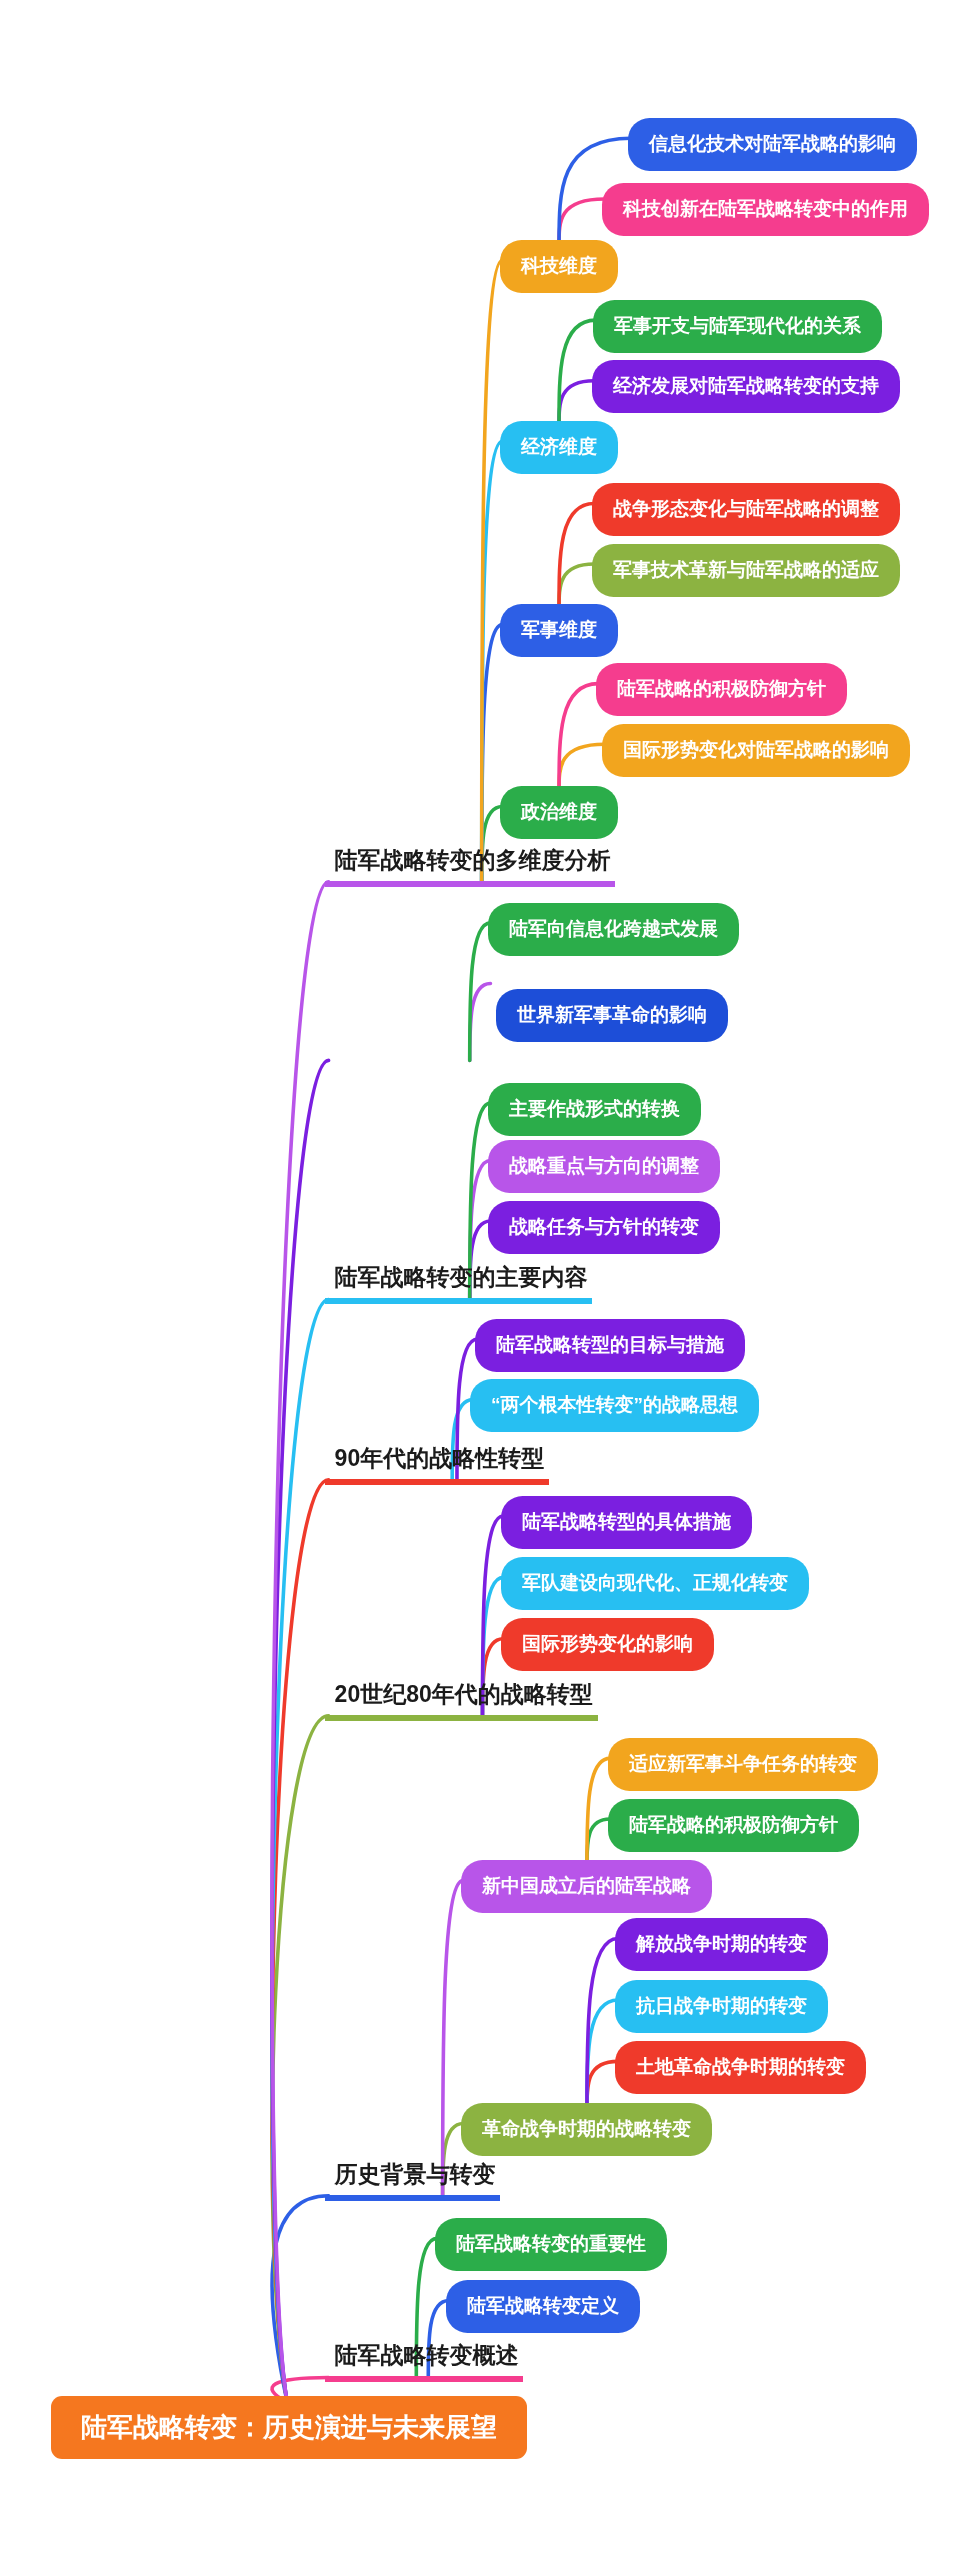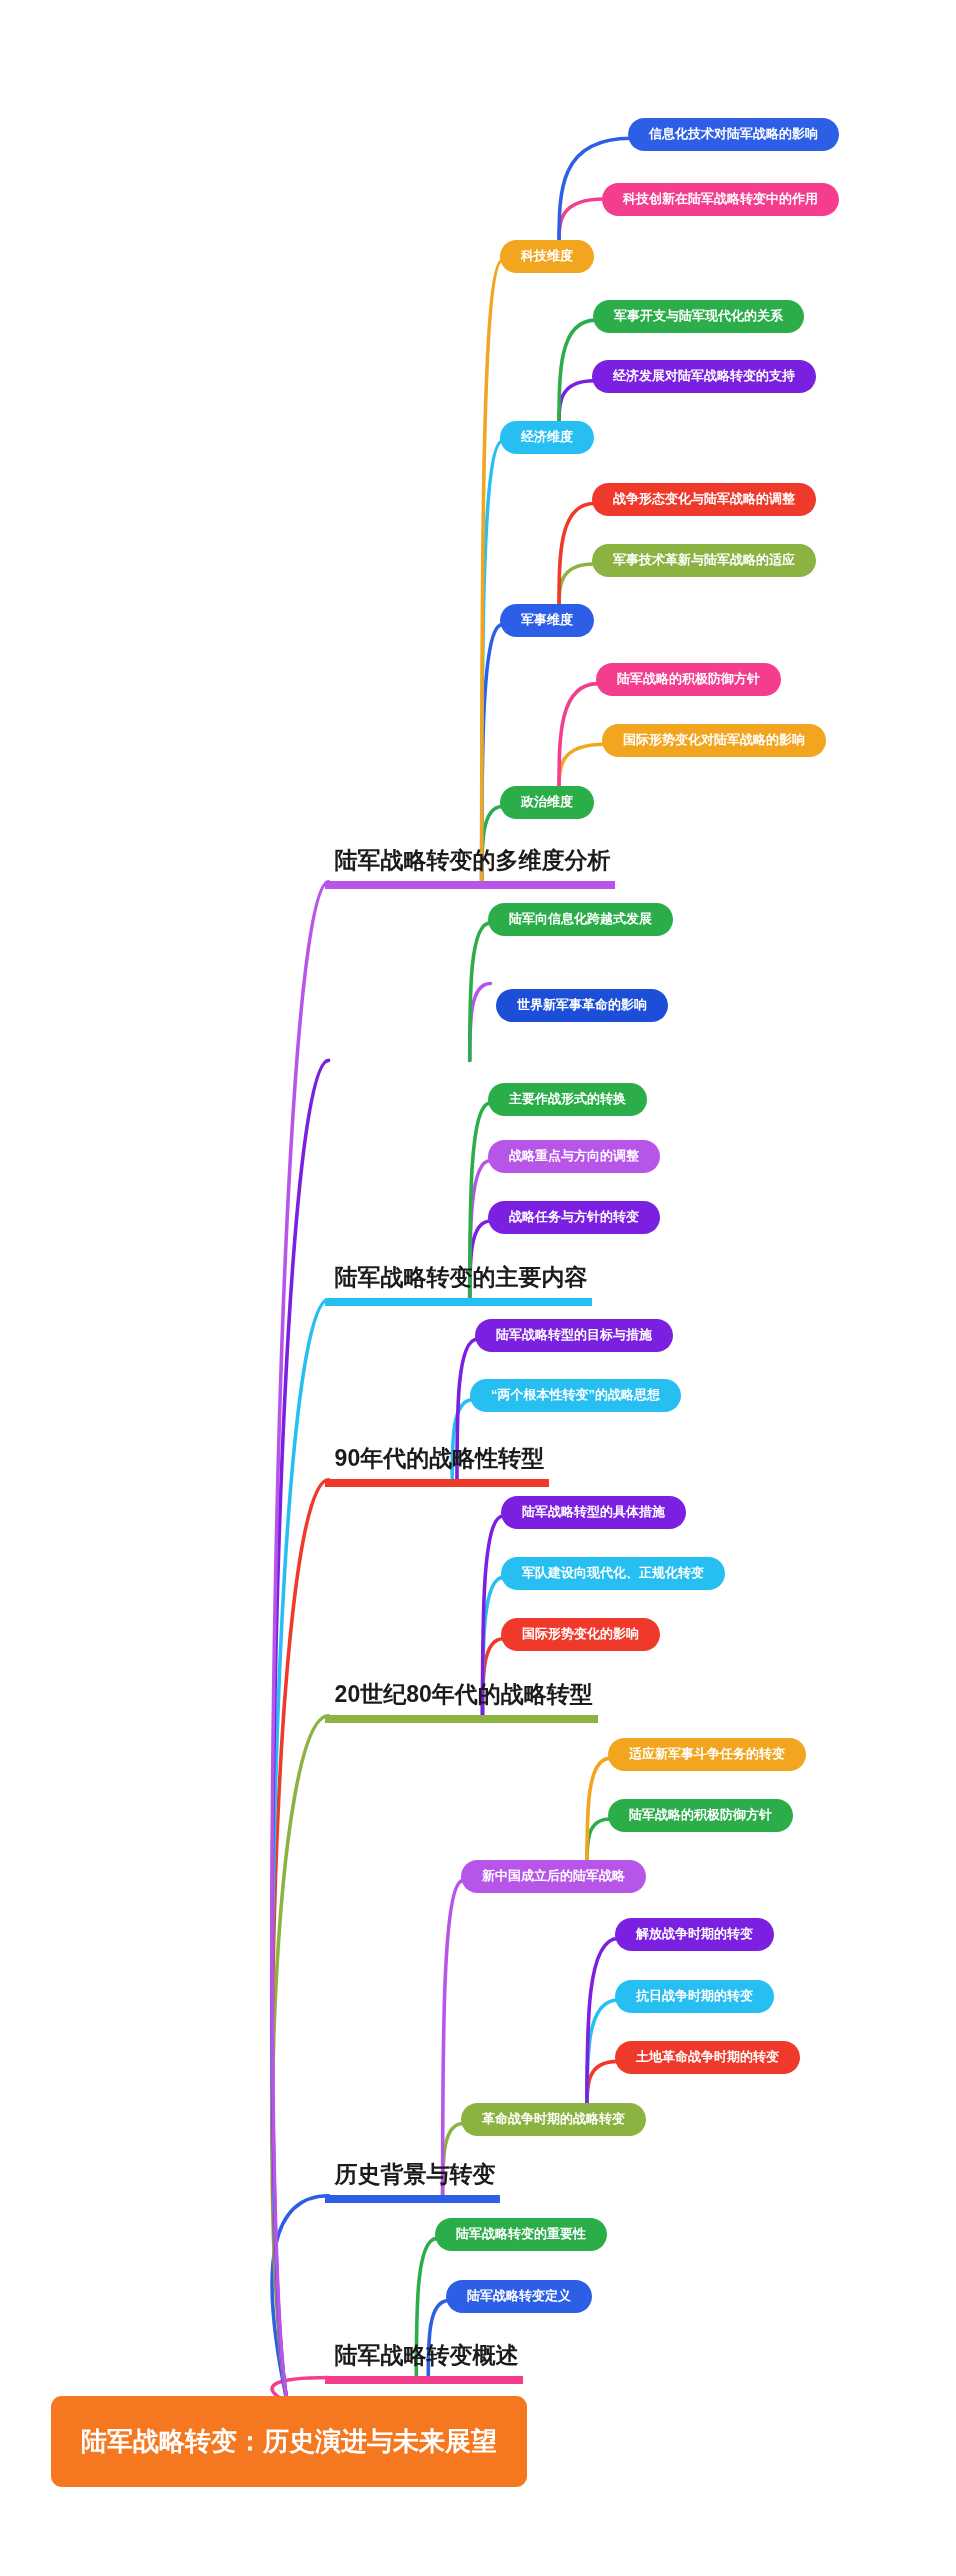--- a/index.html
+++ b/index.html
@@ -1,25 +1,25 @@
 <!DOCTYPE html>
 <html style="font-size:12.8px"><head>
 <meta charset="utf-8">
 <style>
   html,body{margin:0;padding:0;background:#ffffff;}
   #canvas{position:relative;width:957px;height:2576px;background:#ffffff;overflow:hidden;
           font-family:"Liberation Sans","DejaVu Sans",sans-serif;}
   #edges{position:absolute;left:0;top:0;width:957px;height:2576px;pointer-events:none;}
   .node{position:absolute;box-sizing:border-box;white-space:nowrap;}
-  .pill{color:#ffffff;font-size:13px;font-weight:bold;line-height:1.3;
-        padding:8px 21px;border-radius:21.5px;}
+  .pill{color:#ffffff;font-size:19px;font-weight:bold;line-height:1.3;
+        padding:14px 21px;border-radius:21.5px;}
   .topic{color:#1b1b1b;font-size:23px;font-weight:600;line-height:1.15;
-         padding:0 4.8px 7.2px 9.6px;border-bottom:8px solid #701a75;}
+         padding:0 4.8px 7.2px 9.6px;border-bottom:6px solid #701a75;}
   .rootnode{color:#ffffff;font-size:26px;font-weight:bold;line-height:1.2;
-            padding:30px 30px;border-radius:11px;}
+            padding:16px 30px;border-radius:11px;}
 </style>
 </head>
 <body>
 
 <div id="canvas">
   <svg id="edges" xmlns="http://www.w3.org/2000/svg" viewBox="0 0 1200 3231">
       <path d="M 360 3013 C 322 2993, 342 2982, 412 2982" fill="none" stroke="#F53D8E" stroke-width="4.5" stroke-linecap="round"></path>
       <path d="M 537 2982 C 537 2933.75, 537 2885.5, 563 2885.5" fill="none" stroke="#2D5FE6" stroke-width="4.5" stroke-linecap="round"></path>
       <path d="M 522 2982 C 522 2894.75, 522 2807.5, 548 2807.5" fill="none" stroke="#2BAD4A" stroke-width="4.5" stroke-linecap="round"></path>
       <path d="M 360 3013 C 322 2834, 342 2754, 412 2754" fill="none" stroke="#2D5FE6" stroke-width="4.5" stroke-linecap="round"></path>

